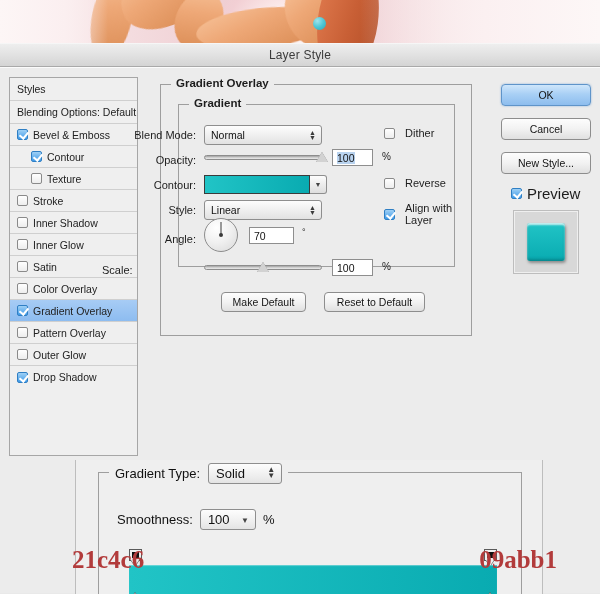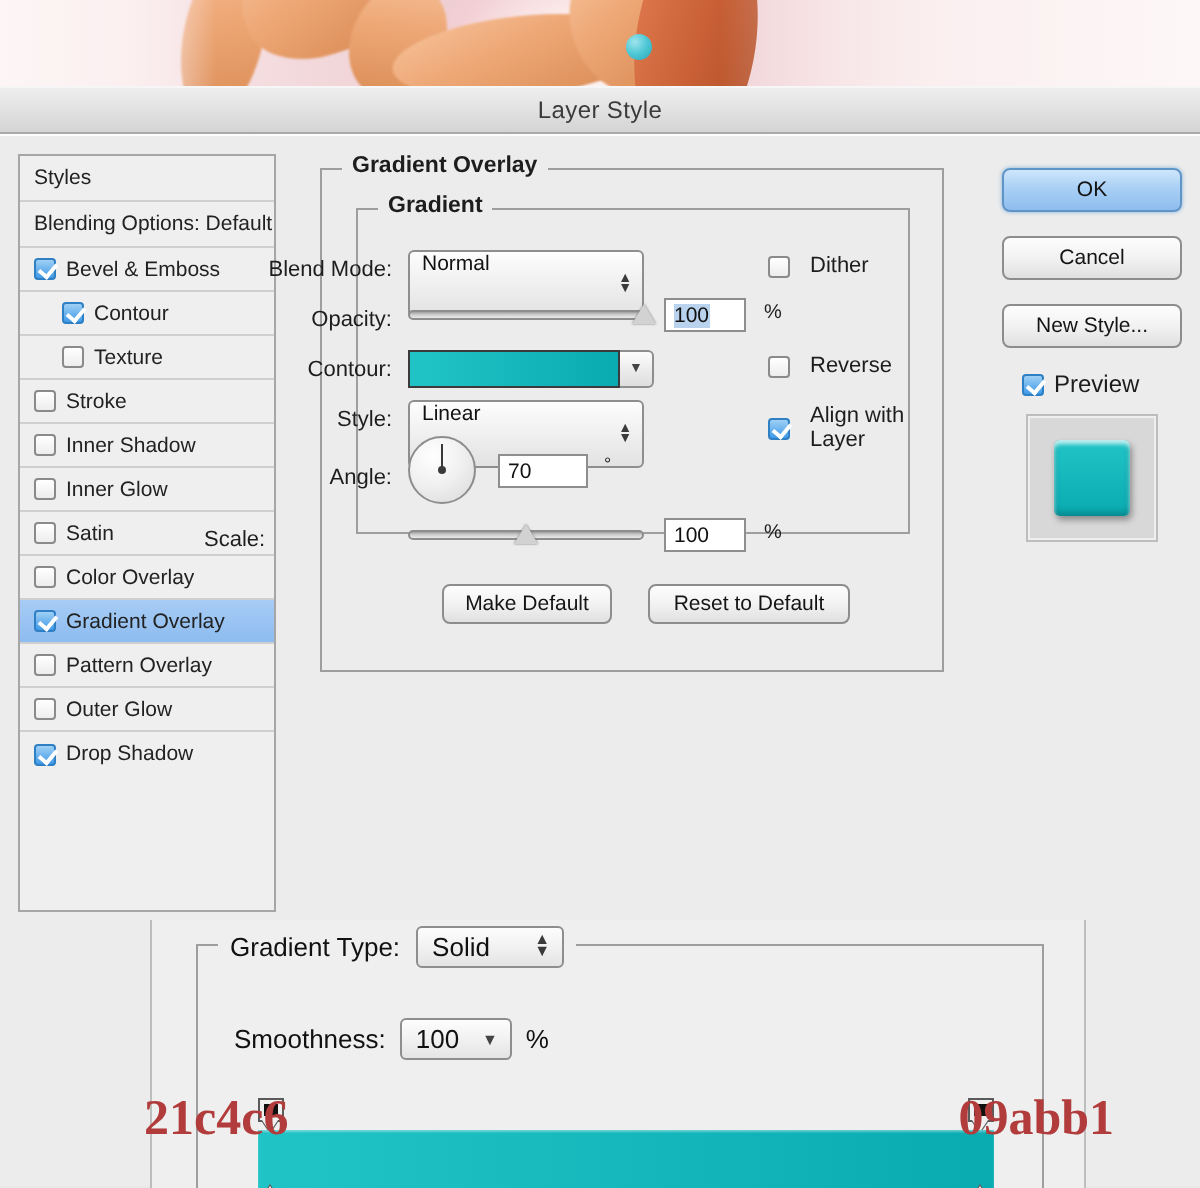--- a/index.html
+++ b/index.html
@@ -137,25 +137,25 @@
     font-size: 11.5px; font-weight: bold; color: #1d1d1d;
   }
 
   .field-row { position: absolute; display: flex; align-items: center; }
   .flabel {
     font-size: 11px; color: #1d1d1d; text-align: right;
     white-space: nowrap;
   }
 
   .select {
-    height: 34px;
+    height: 20px;
     background: linear-gradient(180deg,#fdfdfd 0%,#efefef 52%,#e2e2e2 100%);
     border: 1px solid #8e8e8e;
     border-radius: 3px;
-    display: flex; 
+    display: flex; align-items: center;
     padding-left: 6px;
     font-size: 10.5px; color: #111;
     position: relative;
   }
   .select .stepper {
     position: absolute; right: 5px; top: 50%; transform: translateY(-50%);
     display: flex; flex-direction: column; line-height: 5px;
     font-size: 7px; color: #3a3a3a;
   }
 
@@ -524,21 +524,21 @@
           <span>OK</span>
         </div>
         <div class="btn" style="width:90px; height:22px; margin-top:12px;">
           <span>Cancel</span>
         </div>
         <div class="btn" style="width:90px; height:22px; margin-top:12px;">
           <span>New Style...</span>
         </div>
         <div style="display:flex; align-items:center; margin-top:11px; padding-left:10px;">
           <span class="cb checked" id="cb-preview"></span>
-          <span style="font-size:12px; color:#1d1d1d;">Preview</span>
+          <span style="font-size:15px; color:#1d1d1d;">Preview</span>
         </div>
         <div class="preview-box" style="margin-top:8px; margin-left:12px;">
           <div class="preview-chip" id="preview-chip" style="background: linear-gradient(rgb(33, 196, 198) 0%, rgb(9, 171, 177) 100%);"></div>
         </div>
       </div>
 
       <div class="geditor">
         <div class="ge-frame">
           <div class="ge-legend">
             <span class="t">Gradient Type:</span>

